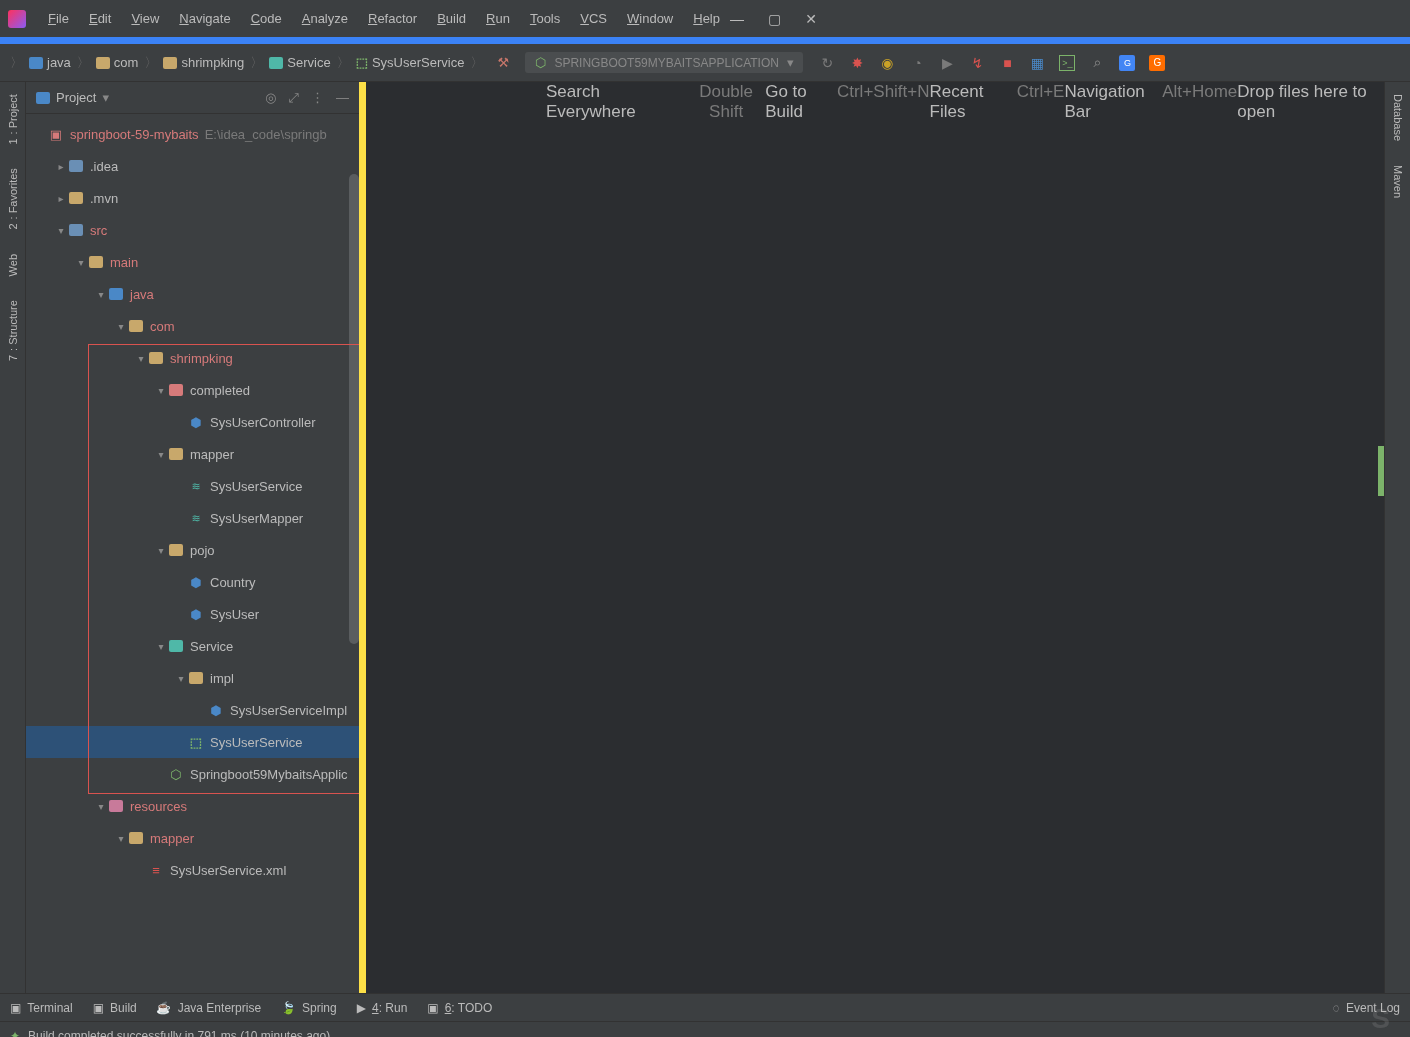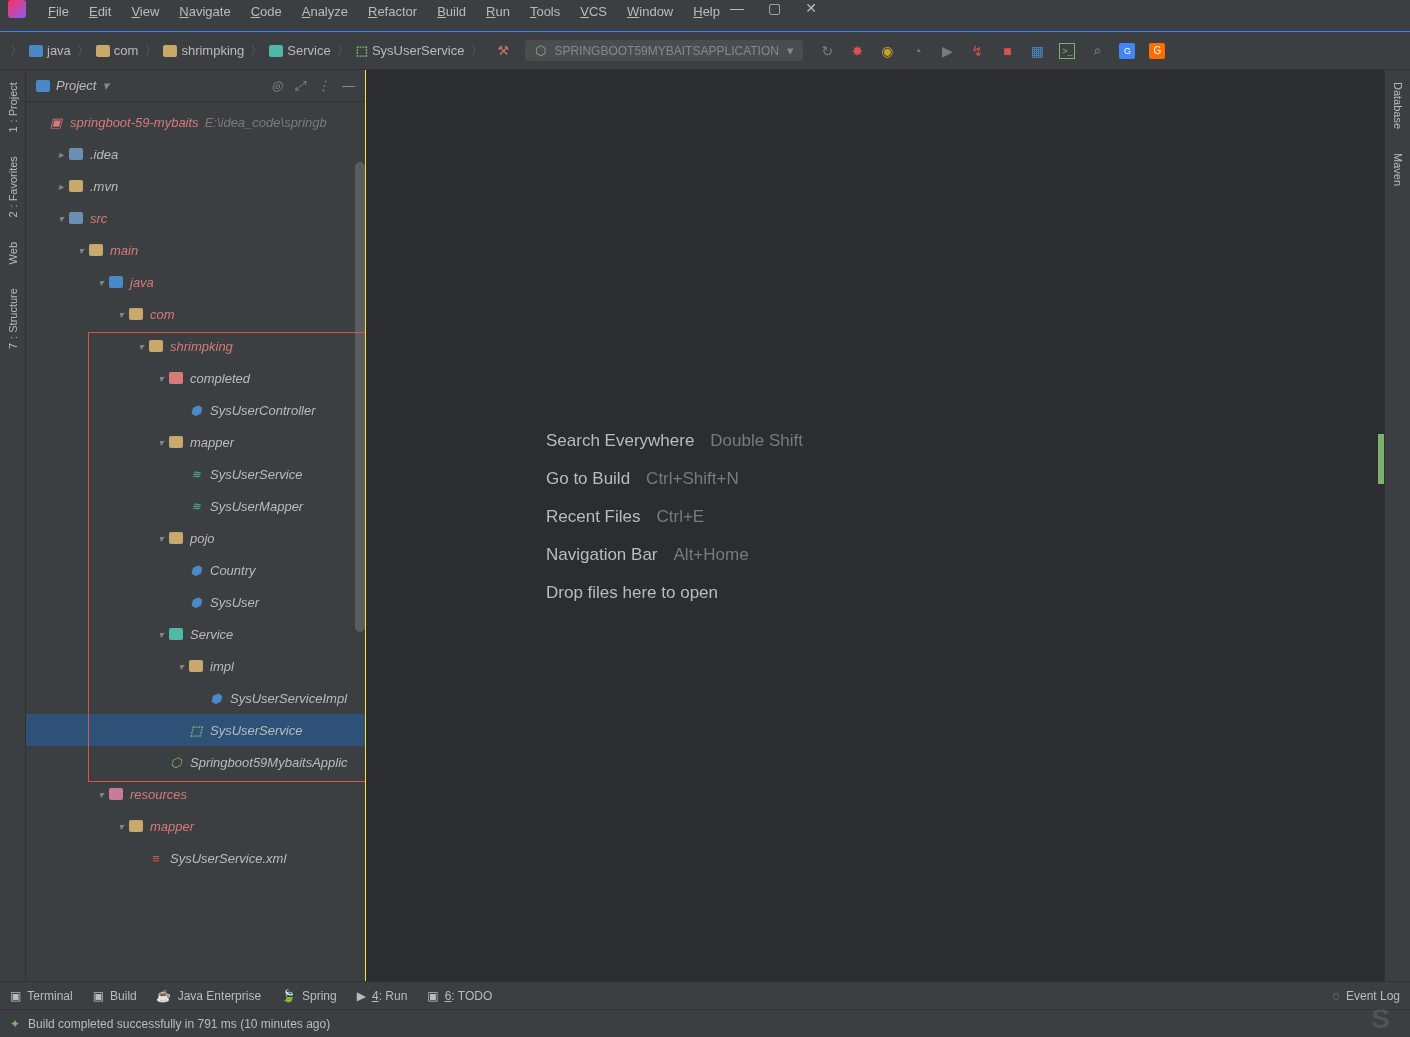--- a/index.html
+++ b/index.html
@@ -1,19 +1,19 @@
 <!DOCTYPE html>
 <html><head>
   <meta charset="utf-8">
   <style>
     * { margin: 0; padding: 0; box-sizing: border-box; font-family: "Segoe UI", Arial, sans-serif; }
     body { background: #2b2d30; color: #bbbbbb; font-size: 13px; overflow: hidden; width: 1410px; height: 1037px; }
     
     
-    .title-bar { height: 32px; background: #3c3f41; display: flex; padding: 0 8px; border-bottom: 1px solid #3b82f6; }
+    .title-bar { height: 44px; background: #3c3f41; display: flex; align-items: center; padding: 0 8px; border-bottom: 7px solid #3b82f6; }
     .app-icon { width: 18px; height: 18px; background: linear-gradient(135deg, #fe315d, #8b5cf6); border-radius: 3px; margin-right: 12px; }
     .menu-item { padding: 4px 10px; color: #bbbbbb; cursor: pointer; }
     .menu-item .u { text-decoration: underline; }
     .title-text { flex: 1; text-align: center; color: #7a7a7a; }
     .win-controls { display: flex; gap: 24px; padding-right: 8px; }
     .win-btn { color: #bbbbbb; cursor: pointer; font-size: 14px; }
     
     
     .nav-bar { height: 38px; background: #3c3f41; display: flex; align-items: center; padding: 0 8px; border-bottom: 1px solid #323232; gap: 4px; }
     .bc-item { display: flex; align-items: center; gap: 4px; color: #bbbbbb; cursor: pointer; }
@@ -43,21 +43,21 @@
     .main { display: flex; height: calc(100% - 126px); }
     
     
     .left-gutter { width: 26px; background: #3c3f41; display: flex; flex-direction: column; align-items: center; border-right: 1px solid #323232; }
     .gutter-tab { writing-mode: vertical-rl; transform: rotate(180deg); padding: 12px 4px; font-size: 11px; color: #bbbbbb; cursor: pointer; display: flex; align-items: center; gap: 4px; }
     
     
     .right-gutter { width: 26px; background: #3c3f41; display: flex; flex-direction: column; align-items: center; border-left: 1px solid #323232; }
     
     
-    .project-panel { width: 340px; background: #3c3f41; border-right: 1px solid #fde047; display: flex; flex-direction: column; font-style: italic; }
+    .project-panel { width: 340px; background: #3c3f41; border-right: 7px solid #fde047; display: flex; flex-direction: column; }
     .panel-header { height: 32px; display: flex; align-items: center; padding: 0 10px; gap: 8px; border-bottom: 1px solid #323232; }
     .panel-title { display: flex; align-items: center; gap: 6px; flex: 1; }
     .panel-actions { display: flex; gap: 12px; color: #888; }
     .pa { cursor: pointer; font-size: 13px; }
     
     .tree { flex: 1; overflow-y: auto; padding: 4px 0; position: relative; }
     .tree-row { display: flex; align-items: center; height: 32px; padding-left: 8px; cursor: pointer; white-space: nowrap; }
     .tree-row.selected { background: #2d5177; }
     .tree-indent { display: inline-block; }
     .tree-arrow { width: 14px; color: #888; font-size: 10px; text-align: center; }
@@ -67,21 +67,21 @@
     .tree-path { color: #7a7a7a; margin-left: 6px; }
     .redbox { position: absolute; border: 1px solid #d9534f; pointer-events: none; z-index: 5; }
     .scrollbar-thumb { position: absolute; right: 0; top: 60px; width: 10px; height: 470px; background: #5a5d5f; border-radius: 5px; }
     
     .class-ico { color: #4a88c7; }
     .spring-ico { color: #7cb36a; }
     .xml-ico { color: #d9534f; }
     .db-ico { color: #4fb8a8; font-size: 11px; }
     
     
-    .editor { flex: 1; background: #2b2d30; position: relative; display: flex; flex-direction: column; justify-content: center; align-items: flex-start; padding-left: 180px; }
+    .editor { flex: 1; background: #2b2d30; position: relative; display: flex; flex-direction: row; justify-content: center; align-items: flex-start; padding-left: 180px; }
     .hint-row { display: flex; gap: 16px; margin-bottom: 18px; font-size: 17px; }
     .hint-label { color: #bbbbbb; }
     .hint-key { color: #7a7a7a; text-align: center; }
     .editor-scroll { position: absolute; right: 0; top: 40%; width: 6px; height: 50px; background: #7cb36a; }
     
     
     .bottom-bar { height: 28px; background: #3c3f41; display: flex; align-items: center; padding: 0 10px; border-top: 1px solid #323232; gap: 20px; }
     .bb-item { display: flex; align-items: center; gap: 6px; font-size: 12px; color: #bbbbbb; cursor: pointer; }
     .bb-item .u { text-decoration: underline; }
     .bb-spacer { flex: 1; }

